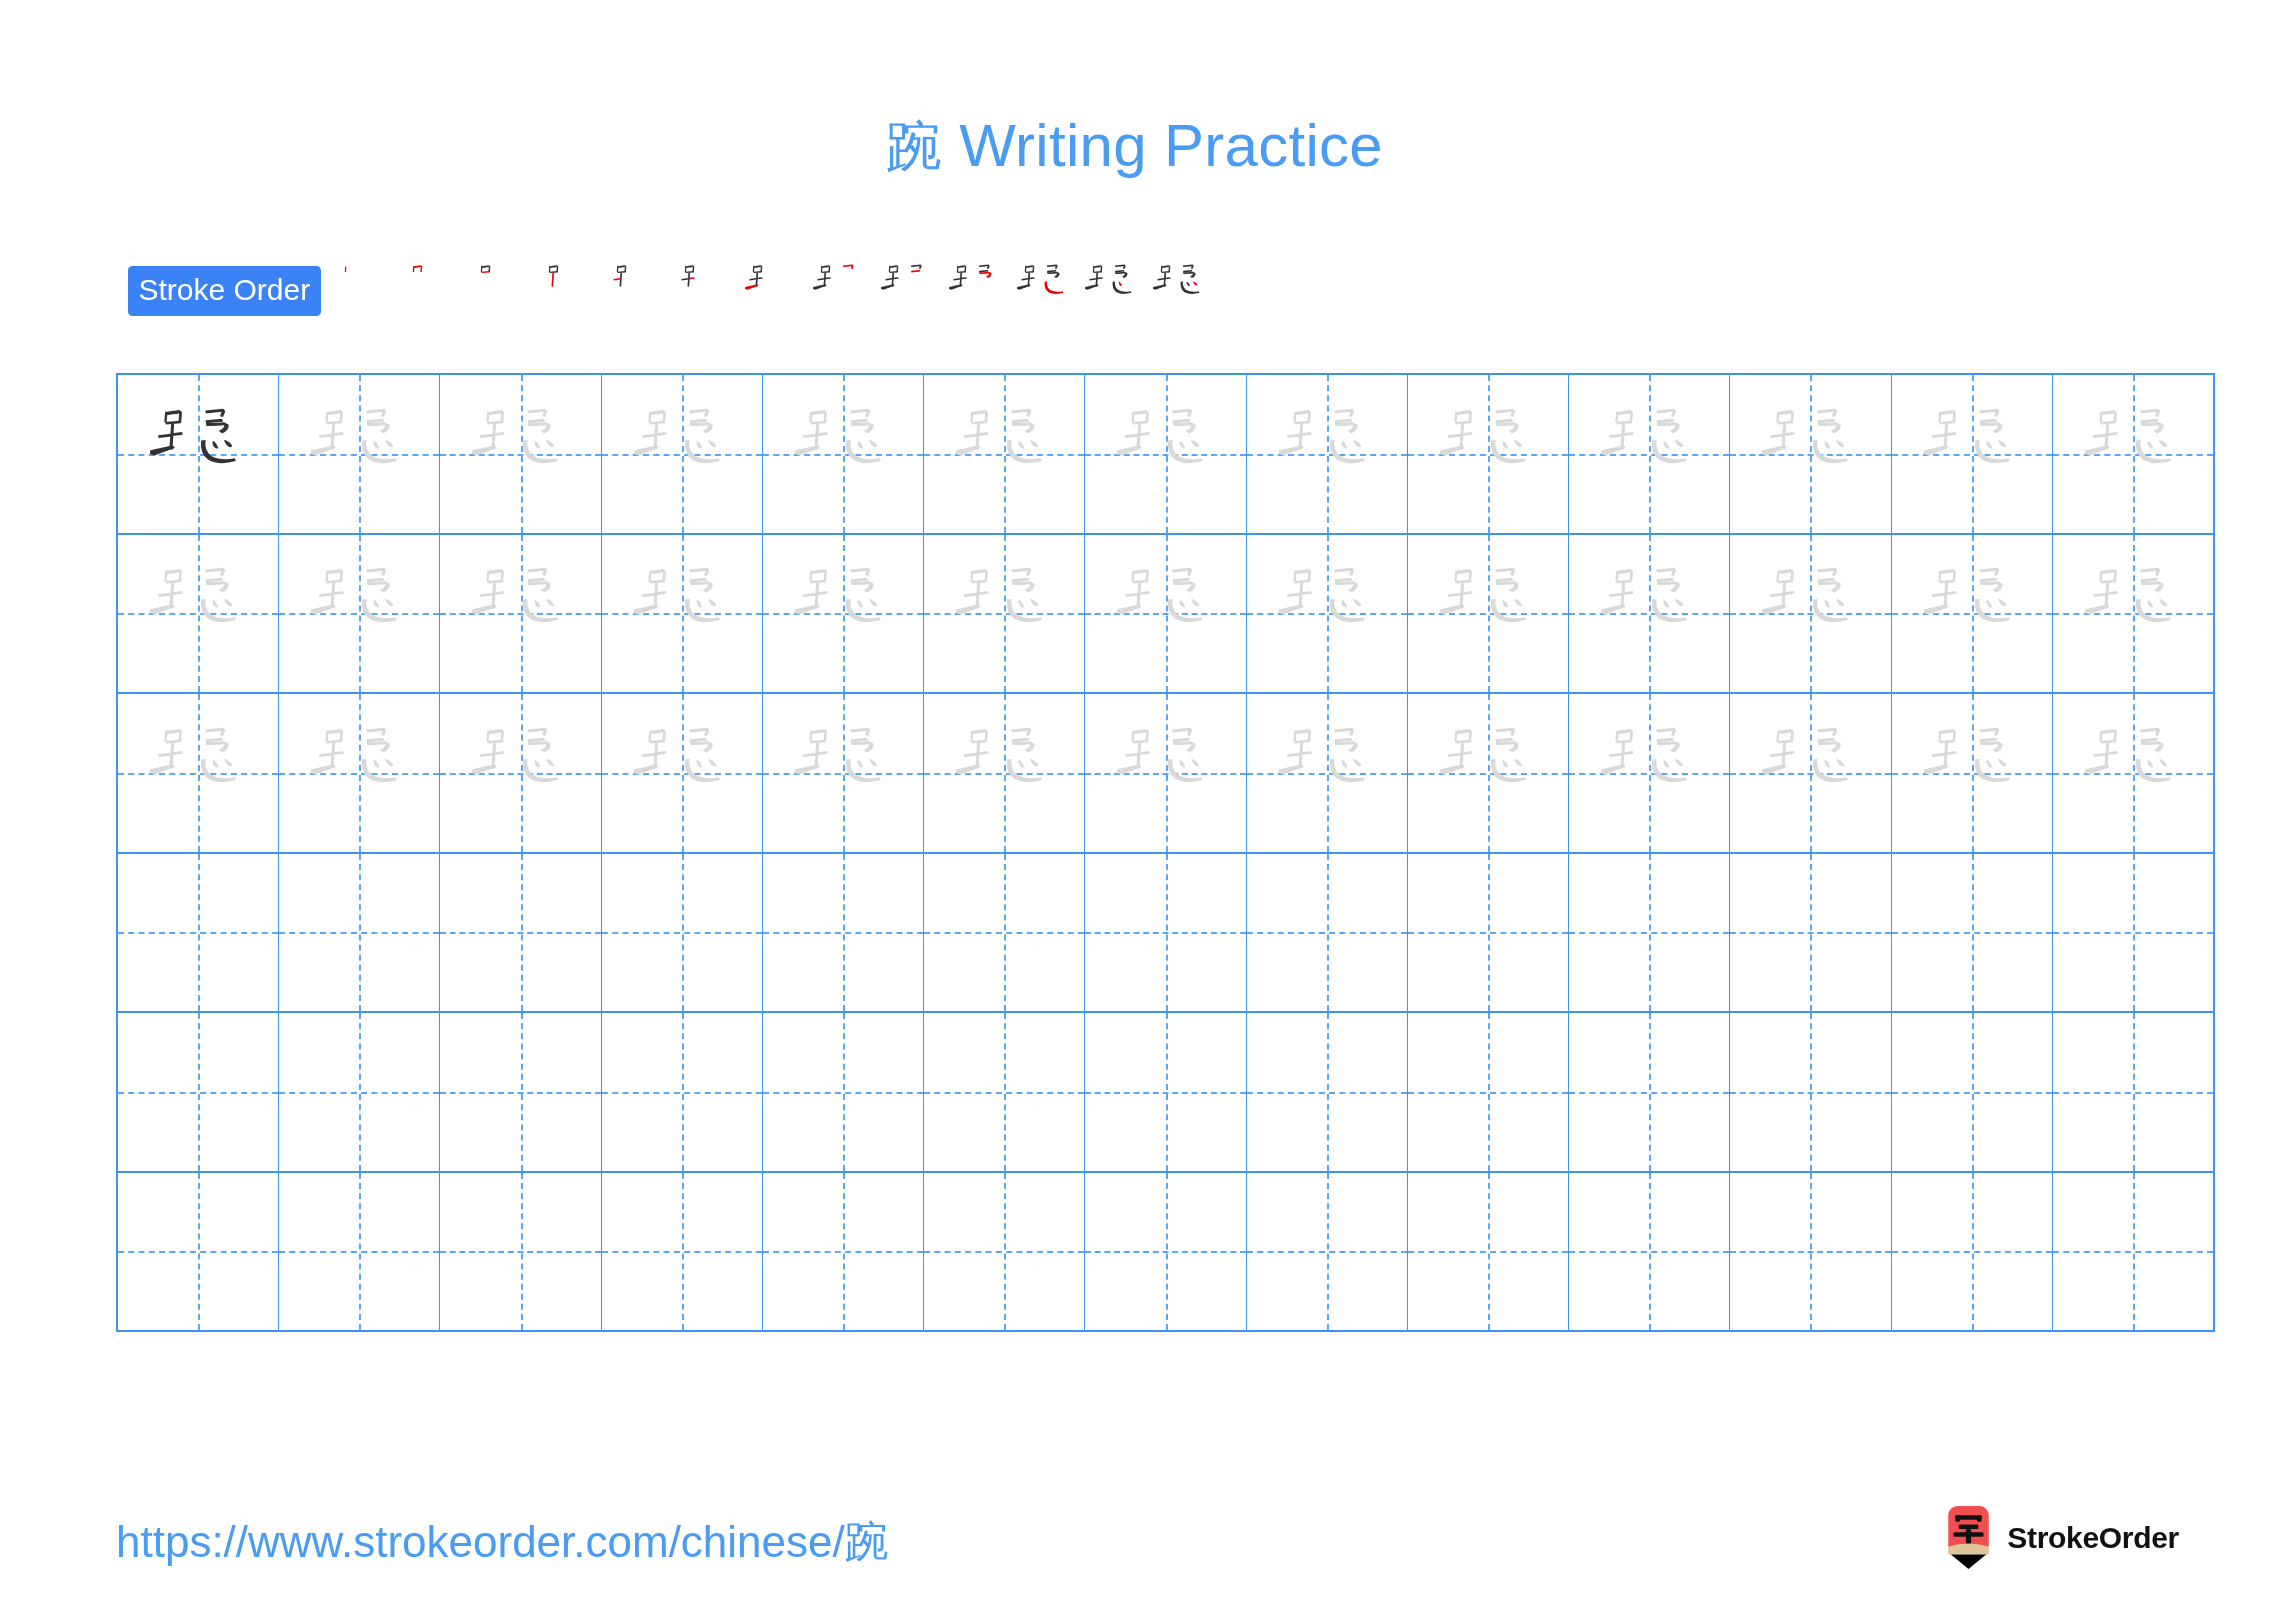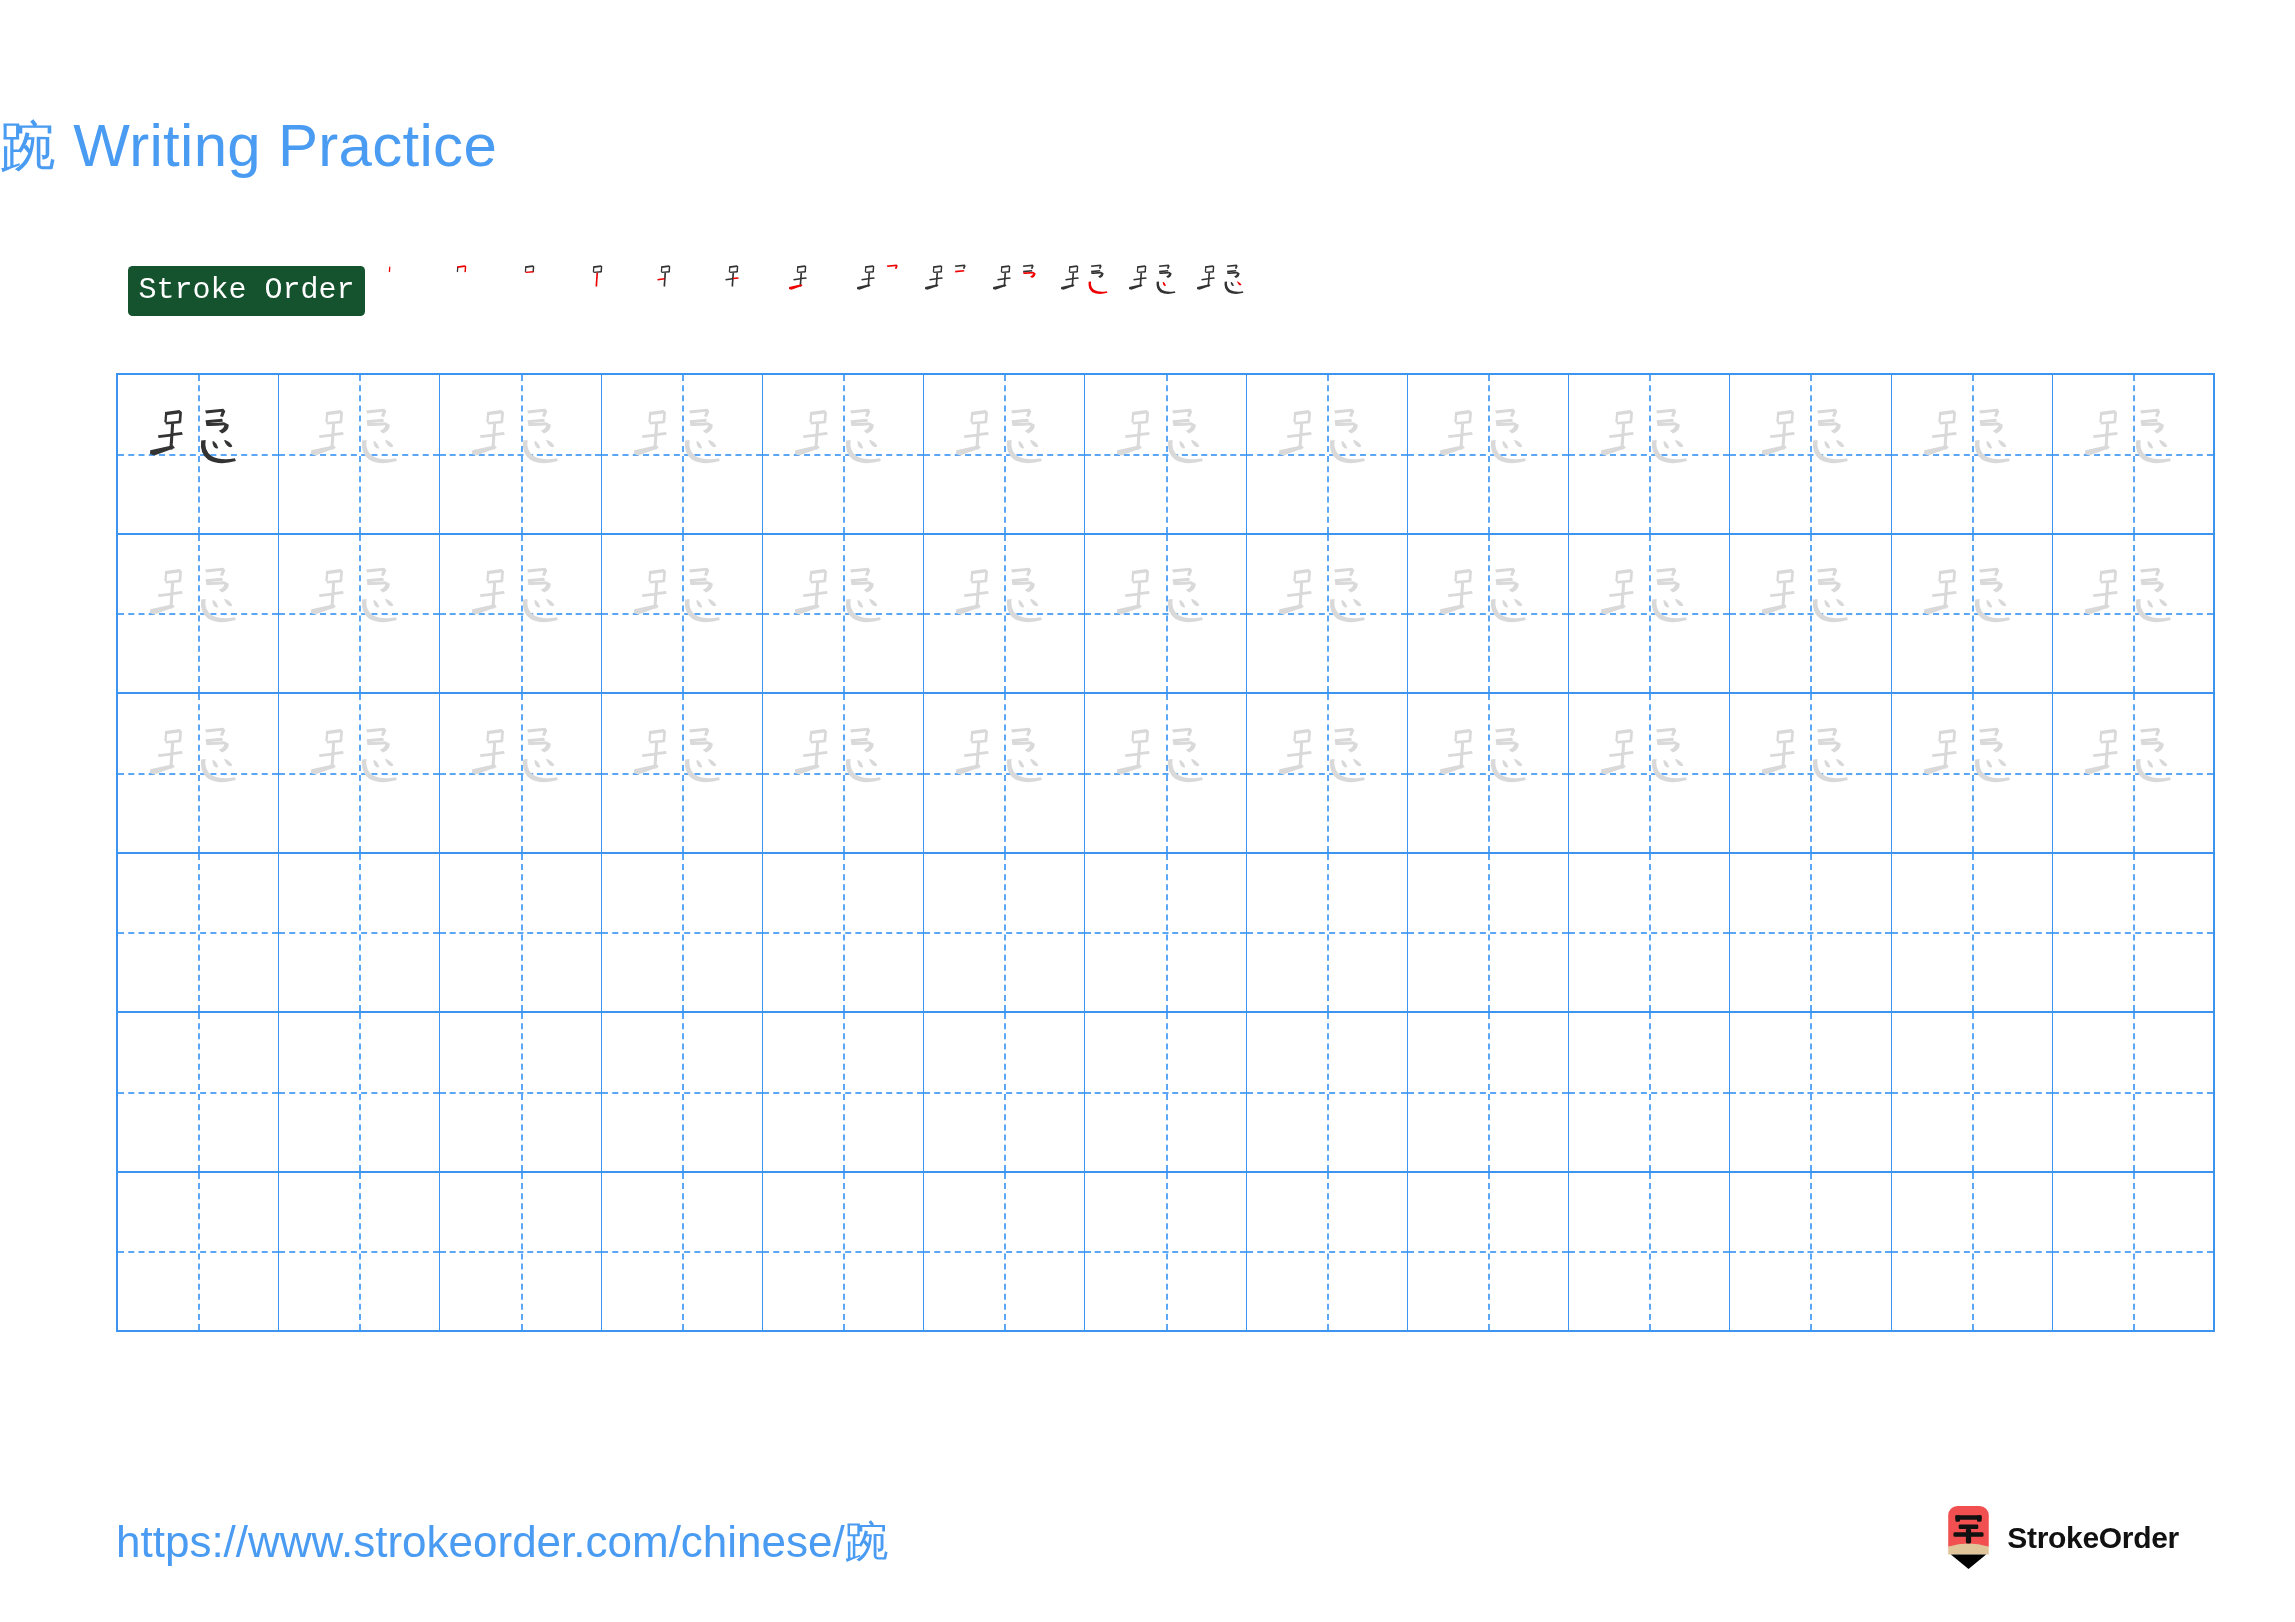--- a/index.html
+++ b/index.html
@@ -14,21 +14,21 @@
     font-family: "Liberation Sans", sans-serif;
     overflow: hidden;
   }
 
   
   #title {
     position: absolute;
     left: 0;
     top: 110px;
     width: 2269px;
-    text-align: left;
+    text-align: center;
     font-size: 60px;
     line-height: 72px;
     color: #4a9bf2;
     font-weight: 400;
     letter-spacing: 0.3px;
     white-space: nowrap;
   }
   #title .han {
     font-family: "DejaVu Sans", sans-serif;
     font-size: 56px;
@@ -37,29 +37,28 @@
   
   #stroke-order-row {
     position: absolute;
     left: 128px;
     top: 255px;
     height: 72px;
     display: flex;
     align-items: center;
   }
   #stroke-order-badge {
-    background: #14532d;
+    background: #3b82f6;
     color: #ffffff;
     font-size: 30px;
     line-height: 30px;
     padding: 8.5px 10.5px 11px 10.5px;
     border-radius: 4.6px;
     white-space: nowrap;
     font-weight: 400;
-    font-family: Liberation Mono, monospace;
   }
   #stroke-steps {
     display: flex;
     align-items: flex-start;
     margin-left: 7.9px;
   }
   .stroke-step {
     width: 68px;
     height: 72px;
     position: relative;

